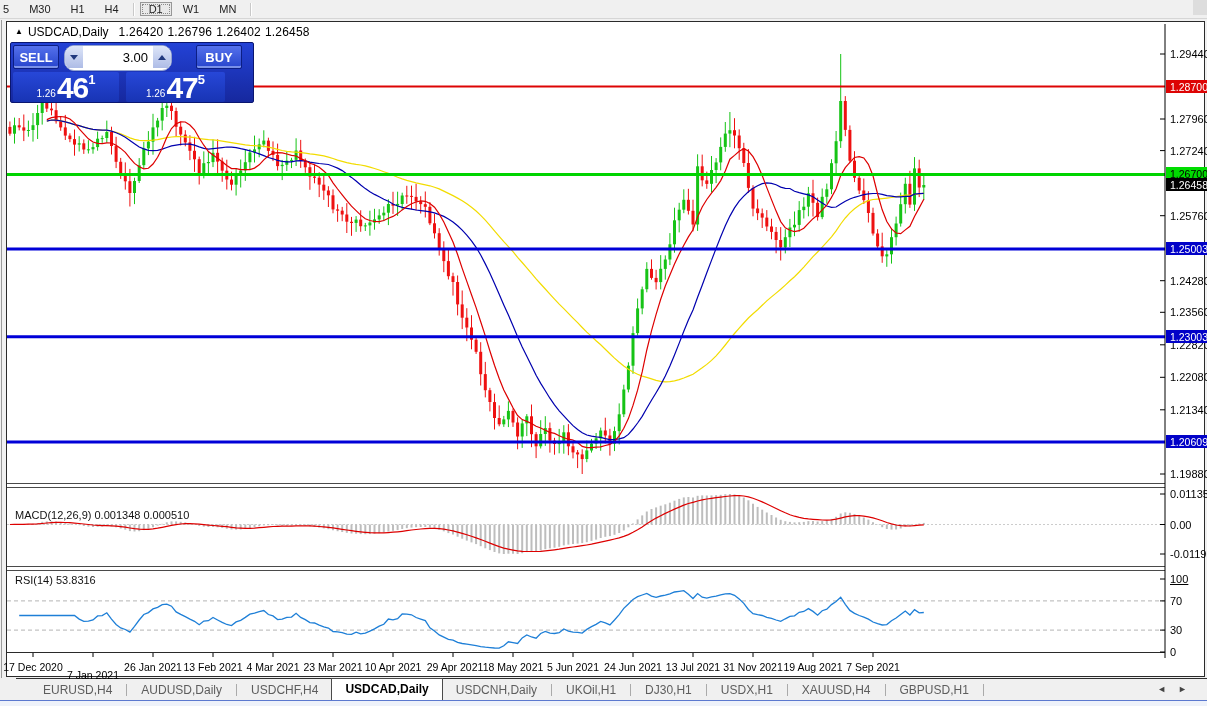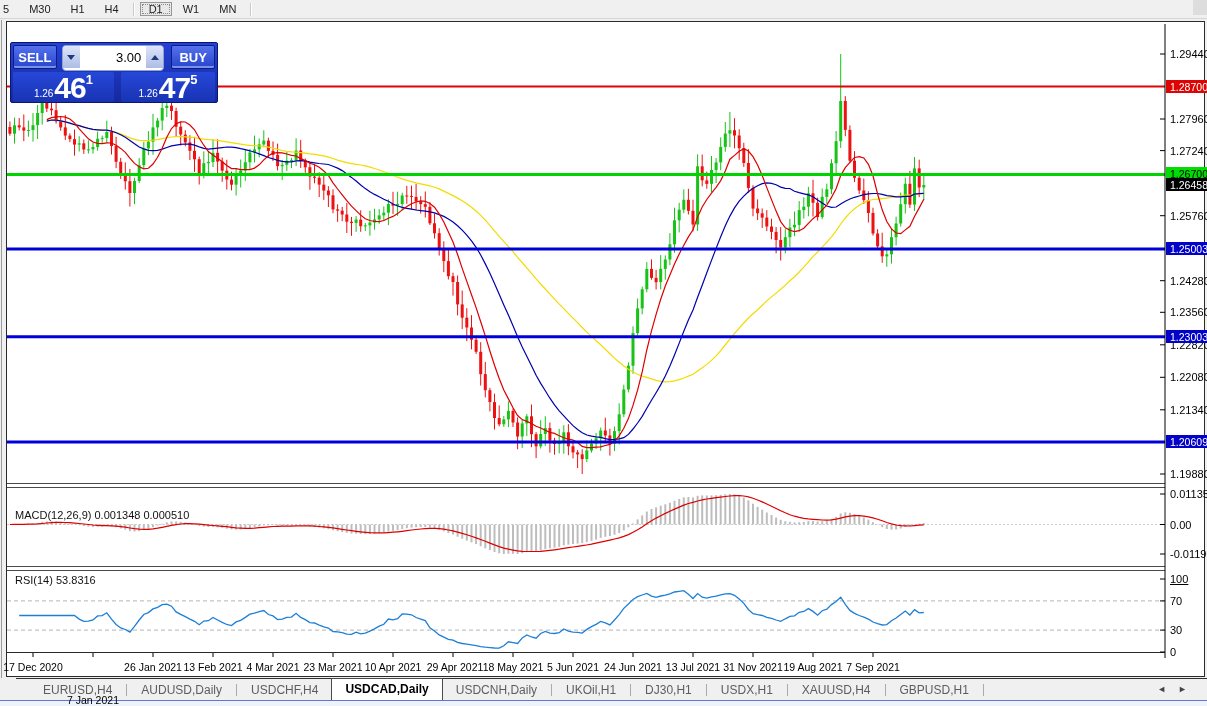--- a/index.html
+++ b/index.html
@@ -17,28 +17,28 @@
   #title-row .tri{font-size:8px;vertical-align:2px;margin-right:5px;}
   #title-row .ohlc{margin-left:10px;letter-spacing:0.2px;}
   #title-row .ohlc span{margin-right:4px;}
   svg#plot{position:absolute;left:0;top:0;z-index:1;}
   .ax-label{position:absolute;left:1163px;font-size:11px;color:#000;z-index:2;transform:translateY(-6px);white-space:nowrap;}
   .badge{position:absolute;left:1159px;width:46px;height:13px;z-index:3;font-size:10.5px;
     display:flex;align-items:center;justify-content:center;transform:translateY(-7px);}
   .ind-label{position:absolute;left:8px;font-size:11px;color:#111;z-index:2;white-space:nowrap;}
   .date-label{position:absolute;font-size:10.5px;color:#000;z-index:2;transform:translateX(-50%);white-space:nowrap;}
   
-  #trade-panel{position:absolute;left:3px;top:20px;width:208px;height:61px;z-index:6;
+  #trade-panel{position:absolute;left:3px;top:20px;width:244px;height:61px;z-index:6;
     background:linear-gradient(#2342d6,#16289e);border:1px solid #0a1670;border-radius:2px;box-sizing:border-box;padding:2px;}
   #tp-row1{display:flex;height:24px;}
   .tp-btn{height:24px;box-sizing:border-box;border:1px solid #0c1e84;border-radius:2px;
     background:linear-gradient(#5571ec,#2644cc);color:#fff;font-size:13px;font-weight:bold;
     display:flex;align-items:center;justify-content:center;box-shadow:inset 0 -2px 0 rgba(190,205,255,.55);cursor:pointer;}
   #sell-btn{width:46px;}  #buy-btn{width:46px;margin-left:4px;}
-  #vol-group{display:flex;height:24px;margin-left:5px;margin-right:3px;border:1px solid #93a3cf;border-radius:4px;overflow:hidden;background:#fff;}
+  #vol-group{display:flex;height:24px;margin-left:5px;margin-right:20px;border:1px solid #93a3cf;border-radius:10px;overflow:hidden;background:#fff;}
   .spin-btn{width:18px;height:22px;background:linear-gradient(#dde5f8,#aebce6);display:flex;align-items:center;justify-content:center;cursor:pointer;}
   .spin-btn .t-down{width:0;height:0;border-left:4px solid transparent;border-right:4px solid transparent;border-top:5px solid #20387e;}
   .spin-btn .t-up{width:0;height:0;border-left:4px solid transparent;border-right:4px solid transparent;border-bottom:5px solid #20387e;}
   #vol-field{width:70px;height:22px;background:#fff;color:#000;font-size:13px;display:flex;align-items:center;justify-content:flex-end;padding-right:5px;box-sizing:border-box;}
   #tp-row2{display:flex;margin-top:3px;height:30px;}
   .tp-price{background:linear-gradient(#2747d8,#1834b4);border-radius:2px;color:#fff;display:flex;align-items:flex-end;justify-content:center;padding-bottom:1px;}
   #sell-price{width:106px;} #buy-price{width:99px;margin-left:7px;}
   .tp-small{font-size:10px;font-weight:normal;line-height:15px;}
   .tp-big{font-size:30px;font-weight:bold;line-height:26px;letter-spacing:-1px;margin-left:1px;}
   .tp-sup{font-size:13px;font-weight:bold;line-height:13px;align-self:flex-start;margin-top:1px;}
@@ -63,20 +63,23 @@
     <div class="tf-sep"></div>
     <div class="tf-item active">D1</div>
     <div class="tf-item">W1</div>
     <div class="tf-item">MN</div>
     <div class="tf-sep"></div>
   </div>
 <div id="corner-block"></div>
 <div id="edge-left"></div>
 
 <div id="chart-window">
+  <div id="title-row">
+    <span class="tri">▲</span><span>USDCAD,Daily</span><span class="ohlc"><span>1.26420</span><span>1.26796</span><span>1.26402</span><span>1.26458</span></span>
+  </div>
 
   <div id="trade-panel">
     <div id="tp-row1">
       <div id="sell-btn" class="tp-btn">SELL</div>
       <div id="vol-group">
         <div class="spin-btn">
             <div class="t-down"></div>
           </div>
         <div id="vol-field">3.00</div>
         <div class="spin-btn">
@@ -772,21 +775,21 @@
     <div class="badge" style="top: 315px; background: rgb(2, 2, 200); color: rgb(255, 255, 255);">1.23003</div>
     <div class="badge" style="top: 420px; background: rgb(2, 2, 200); color: rgb(255, 255, 255);">1.20609</div>
     <div class="ax-label" style="top: 472px;">0.01135</div>
     <div class="ax-label" style="top: 503px;">0.00</div>
     <div class="ax-label" style="top: 532px;">-0.01190</div>
     <div class="ax-label" style="top: 557px; text-decoration: underline;">100</div>
     <div class="ax-label" style="top: 579px;">70</div>
     <div class="ax-label" style="top: 608px;">30</div>
     <div class="ax-label" style="top: 630px;">0</div>
     <div class="date-label" style="left: 26px; top: 639px;">17 Dec 2020</div>
-    <div class="date-label" style="left: 86px; top: 672px;">7 Jan 2021</div>
+    <div class="date-label" style="left: 86px; top: 647px;">7 Jan 2021</div>
     <div class="date-label" style="left: 146px; top: 639px;">26 Jan 2021</div>
     <div class="date-label" style="left: 206px; top: 639px;">13 Feb 2021</div>
     <div class="date-label" style="left: 266px; top: 639px;">4 Mar 2021</div>
     <div class="date-label" style="left: 326px; top: 639px;">23 Mar 2021</div>
     <div class="date-label" style="left: 386px; top: 639px;">10 Apr 2021</div>
     <div class="date-label" style="left: 448px; top: 639px;">29 Apr 2021</div>
     <div class="date-label" style="left: 506px; top: 639px;">18 May 2021</div>
     <div class="date-label" style="left: 566px; top: 639px;">5 Jun 2021</div>
     <div class="date-label" style="left: 626px; top: 639px;">24 Jun 2021</div>
     <div class="date-label" style="left: 686px; top: 639px;">13 Jul 2021</div>

